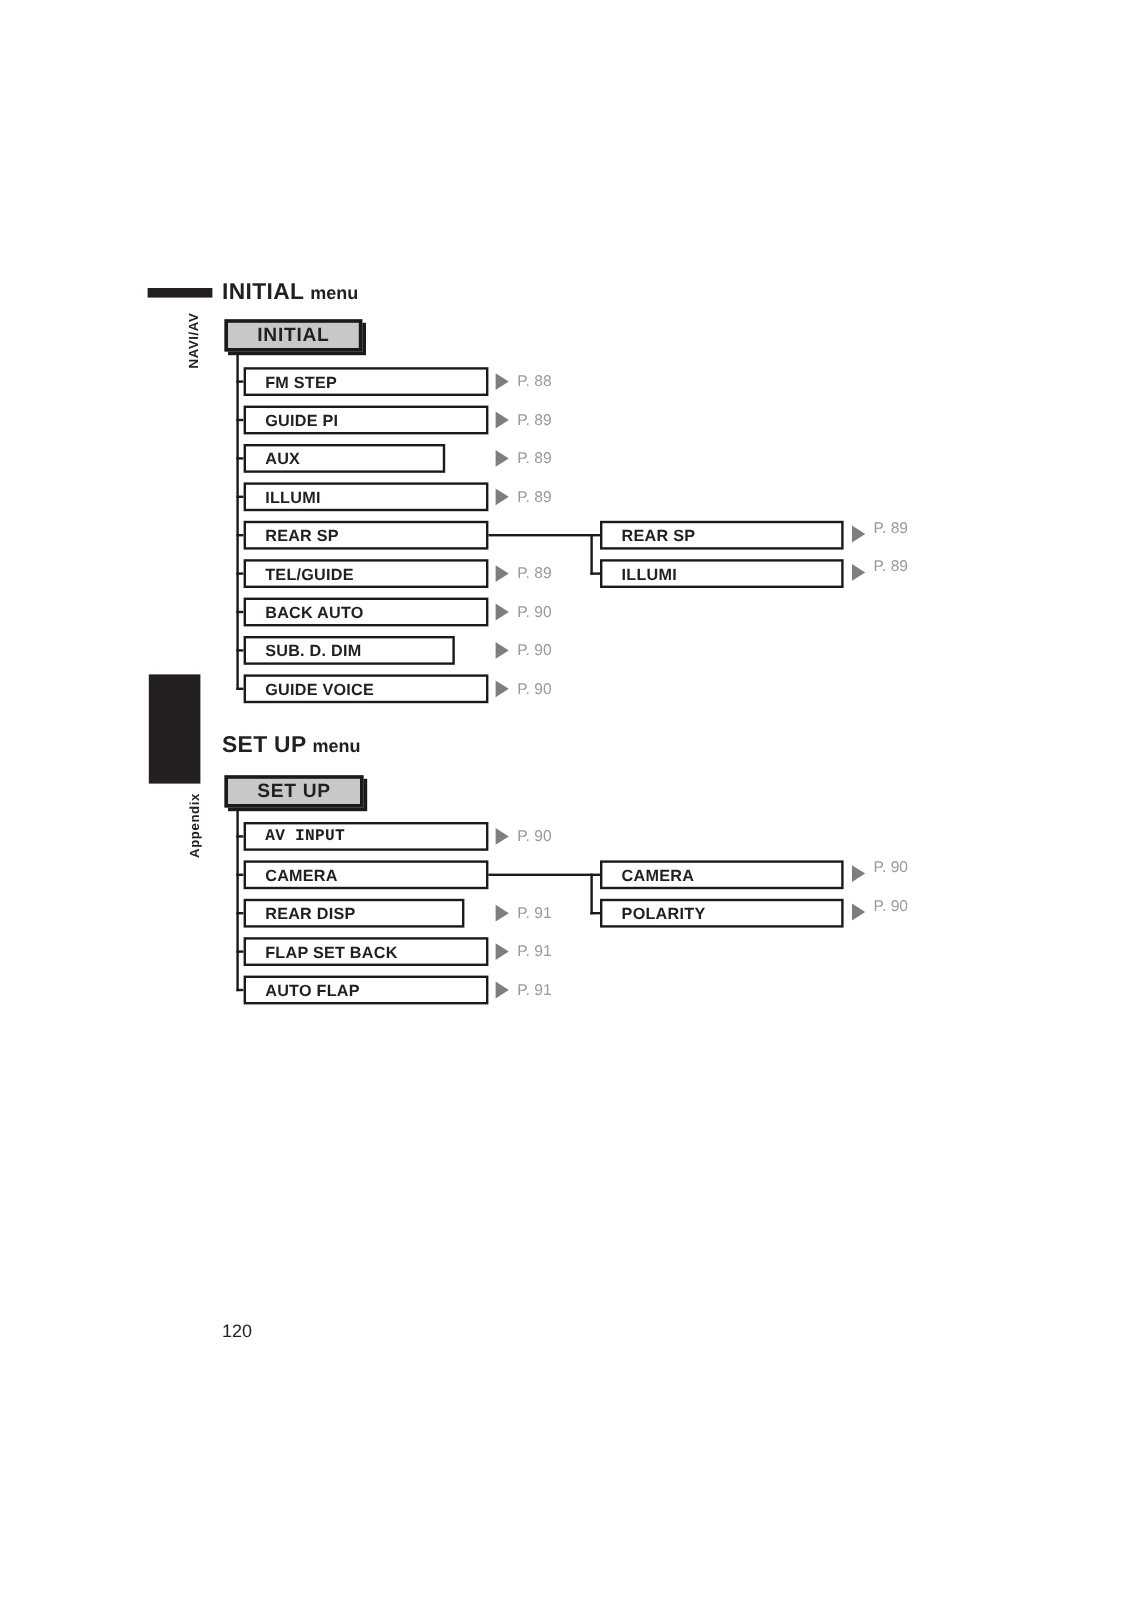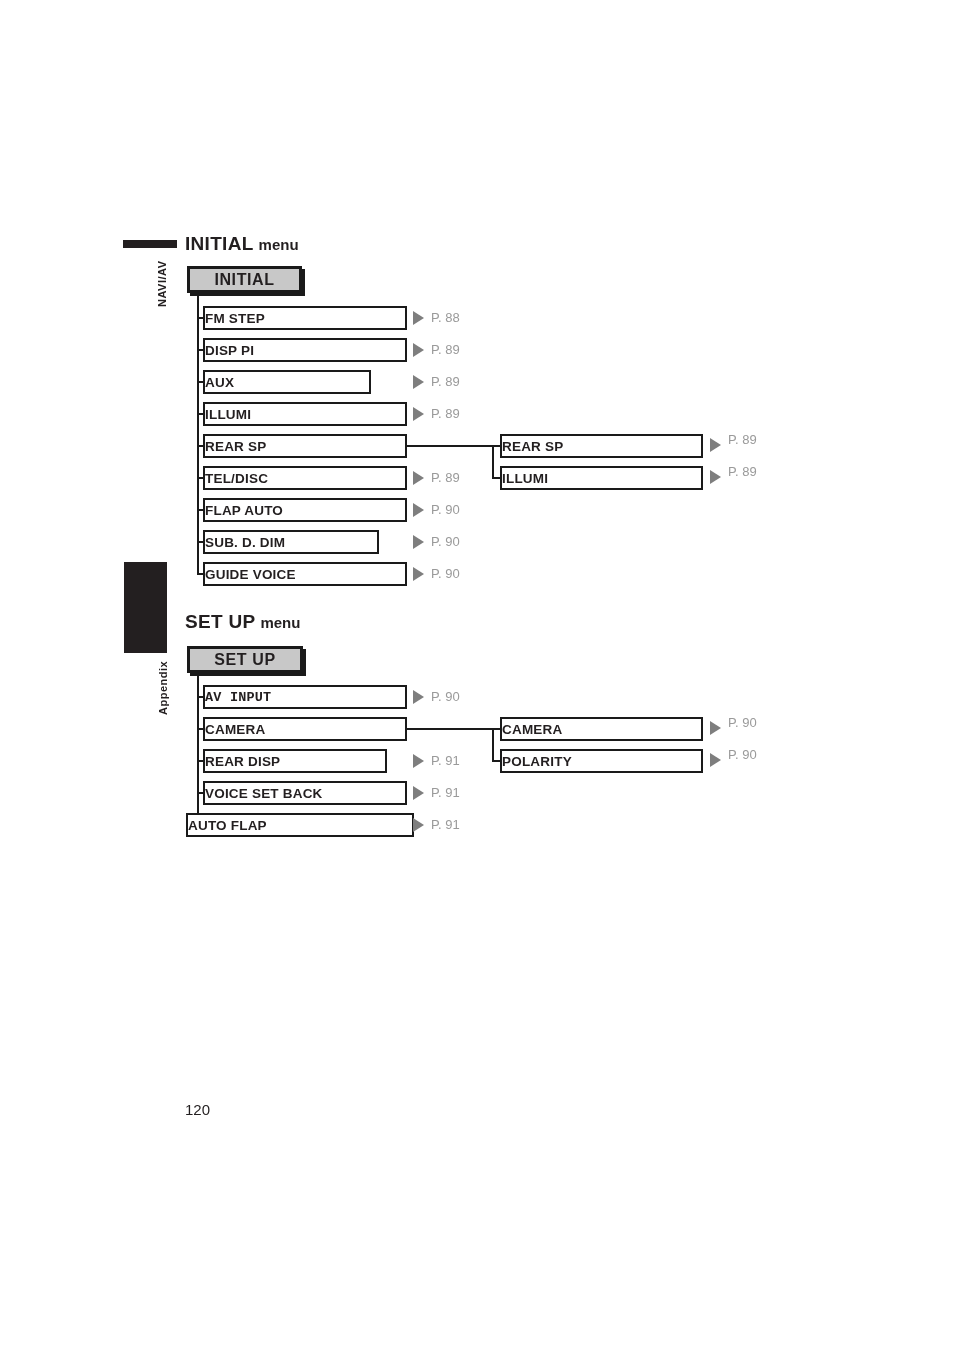--- a/index.html
+++ b/index.html
@@ -28,21 +28,21 @@
   .root-box{
     position:absolute;left:187px;box-sizing:border-box;height:27px;
     background:var(--fill);border:3px solid var(--border);
     box-shadow:3px 3px 0 0 var(--border);
     display:flex;align-items:center;justify-content:center;
     font-size:16px;font-weight:700;letter-spacing:.6px;color:var(--ink);
   }
   .node-box{
     position:absolute;box-sizing:border-box;height:24px;background:#ffffff;
     border:2px solid var(--border);display:flex;align-items:center;
-    padding-left:0;font-size:13.5px;font-weight:700;letter-spacing:.2px;color:var(--ink);
+    padding-left:16px;font-size:13.5px;font-weight:700;letter-spacing:.2px;color:var(--ink);
     white-space:nowrap;
   }
   .tree-line{position:absolute;background:var(--border);}
   .ref-arrow{
     position:absolute;width:0;height:0;
     border-top:7px solid transparent;border-bottom:7px solid transparent;
     border-left:11px solid var(--arrow);
   }
   .ref-text{position:absolute;font-size:13px;font-weight:400;color:var(--ref);white-space:nowrap;}
   .pagenum{position:absolute;left:185px;top:1101px;font-size:15px;font-weight:400;color:var(--ink);}
@@ -72,21 +72,21 @@
     <span>SET UP</span>
   </div>
 
   <div id="tree-layer">
       <div class="tree-line" style="left: 197px; top: 293px; width: 2px; height: 282px;"></div>
       <div class="tree-line" style="left: 197px; top: 317px; width: 6px; height: 2px;"></div>
       <div class="node-box" style="left: 203px; top: 306px; width: 204px;">FM STEP</div>
       <div class="ref-arrow" style="left: 413px; top: 311px;"></div>
       <div class="ref-text" style="left: 431px; top: 310px;">P. 88</div>
       <div class="tree-line" style="left: 197px; top: 349px; width: 6px; height: 2px;"></div>
-      <div class="node-box" style="left: 203px; top: 338px; width: 204px;">DISP PI</div>
+      <div class="node-box" style="left: 203px; top: 338px; width: 204px;">GUIDE PI</div>
       <div class="ref-arrow" style="left: 413px; top: 343px;"></div>
       <div class="ref-text" style="left: 431px; top: 342px;">P. 89</div>
       <div class="tree-line" style="left: 197px; top: 381px; width: 6px; height: 2px;"></div>
       <div class="node-box" style="left: 203px; top: 370px; width: 168px;">AUX</div>
       <div class="ref-arrow" style="left: 413px; top: 375px;"></div>
       <div class="ref-text" style="left: 431px; top: 374px;">P. 89</div>
       <div class="tree-line" style="left: 197px; top: 413px; width: 6px; height: 2px;"></div>
       <div class="node-box" style="left: 203px; top: 402px; width: 204px;">ILLUMI</div>
       <div class="ref-arrow" style="left: 413px; top: 407px;"></div>
       <div class="ref-text" style="left: 431px; top: 406px;">P. 89</div>
@@ -95,25 +95,25 @@
       <div class="tree-line" style="left: 407px; top: 445px; width: 93px; height: 2px;"></div>
       <div class="tree-line" style="left: 492px; top: 445px; width: 2px; height: 34px;"></div>
       <div class="node-box" style="left: 500px; top: 434px; width: 203px;">REAR SP</div>
       <div class="ref-arrow" style="left: 710px; top: 438px;"></div>
       <div class="ref-text" style="left: 728px; top: 432px;">P. 89</div>
       <div class="tree-line" style="left: 492px; top: 477px; width: 8px; height: 2px;"></div>
       <div class="node-box" style="left: 500px; top: 466px; width: 203px;">ILLUMI</div>
       <div class="ref-arrow" style="left: 710px; top: 470px;"></div>
       <div class="ref-text" style="left: 728px; top: 464px;">P. 89</div>
       <div class="tree-line" style="left: 197px; top: 477px; width: 6px; height: 2px;"></div>
-      <div class="node-box" style="left: 203px; top: 466px; width: 204px;">TEL/DISC</div>
+      <div class="node-box" style="left: 203px; top: 466px; width: 204px;">TEL/GUIDE</div>
       <div class="ref-arrow" style="left: 413px; top: 471px;"></div>
       <div class="ref-text" style="left: 431px; top: 470px;">P. 89</div>
       <div class="tree-line" style="left: 197px; top: 509px; width: 6px; height: 2px;"></div>
-      <div class="node-box" style="left: 203px; top: 498px; width: 204px;">FLAP AUTO</div>
+      <div class="node-box" style="left: 203px; top: 498px; width: 204px;">BACK AUTO</div>
       <div class="ref-arrow" style="left: 413px; top: 503px;"></div>
       <div class="ref-text" style="left: 431px; top: 502px;">P. 90</div>
       <div class="tree-line" style="left: 197px; top: 541px; width: 6px; height: 2px;"></div>
       <div class="node-box" style="left: 203px; top: 530px; width: 176px;">SUB. D. DIM</div>
       <div class="ref-arrow" style="left: 413px; top: 535px;"></div>
       <div class="ref-text" style="left: 431px; top: 534px;">P. 90</div>
       <div class="tree-line" style="left: 197px; top: 573px; width: 6px; height: 2px;"></div>
       <div class="node-box" style="left: 203px; top: 562px; width: 204px;">GUIDE VOICE</div>
       <div class="ref-arrow" style="left: 413px; top: 567px;"></div>
       <div class="ref-text" style="left: 431px; top: 566px;">P. 90</div>
@@ -131,23 +131,23 @@
       <div class="ref-text" style="left: 728px; top: 715px;">P. 90</div>
       <div class="tree-line" style="left: 492px; top: 760px; width: 8px; height: 2px;"></div>
       <div class="node-box" style="left: 500px; top: 749px; width: 203px;">POLARITY</div>
       <div class="ref-arrow" style="left: 710px; top: 753px;"></div>
       <div class="ref-text" style="left: 728px; top: 747px;">P. 90</div>
       <div class="tree-line" style="left: 197px; top: 760px; width: 6px; height: 2px;"></div>
       <div class="node-box" style="left: 203px; top: 749px; width: 184px;">REAR DISP</div>
       <div class="ref-arrow" style="left: 413px; top: 754px;"></div>
       <div class="ref-text" style="left: 431px; top: 753px;">P. 91</div>
       <div class="tree-line" style="left: 197px; top: 792px; width: 6px; height: 2px;"></div>
-      <div class="node-box" style="left: 203px; top: 781px; width: 204px;">VOICE SET BACK</div>
+      <div class="node-box" style="left: 203px; top: 781px; width: 204px;">FLAP SET BACK</div>
       <div class="ref-arrow" style="left: 413px; top: 786px;"></div>
       <div class="ref-text" style="left: 431px; top: 785px;">P. 91</div>
       <div class="tree-line" style="left: 197px; top: 824px; width: 6px; height: 2px;"></div>
-      <div class="node-box" style="left: 186px; top: 813px; width: 228px;">AUTO FLAP</div>
+      <div class="node-box" style="left: 203px; top: 813px; width: 204px;">AUTO FLAP</div>
       <div class="ref-arrow" style="left: 413px; top: 818px;"></div>
       <div class="ref-text" style="left: 431px; top: 817px;">P. 91</div>
     </div>
 
   <div class="pagenum">120</div>
 </div>
 
 </body></html>

